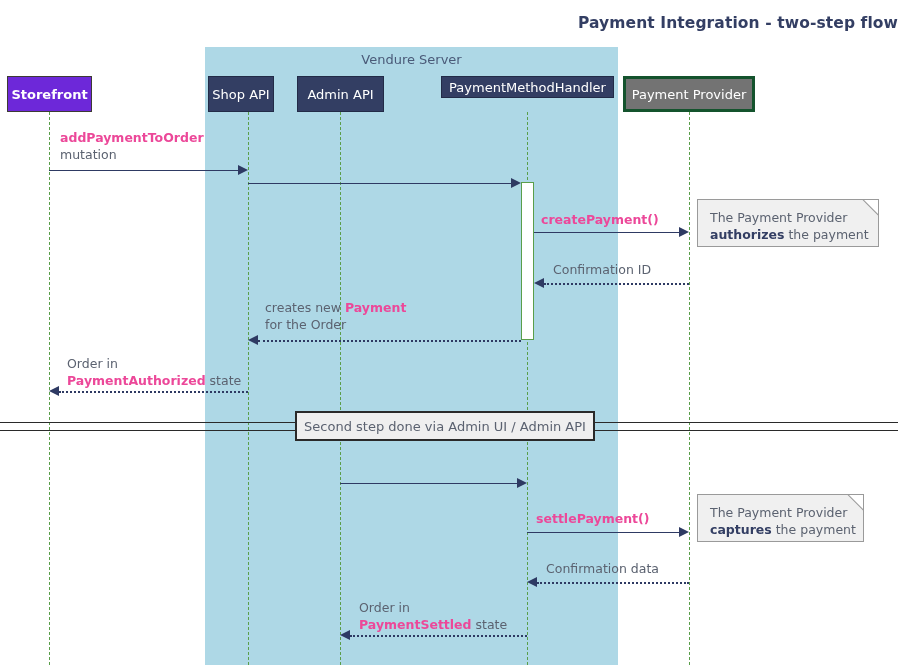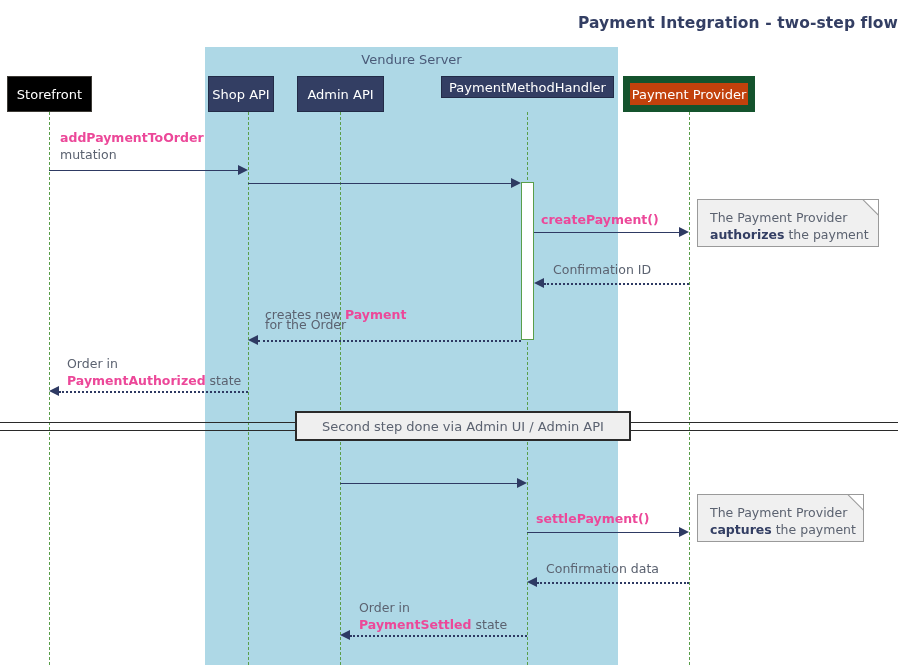--- a/index.html
+++ b/index.html
@@ -55,26 +55,27 @@
     color: #ffffff;
     font-size: 13px;
     line-height: 1;
     white-space: nowrap;
   }
   .participant.dark {
     background: #333e63;
     border: 1px solid #222b47;
   }
   .participant.gray {
-    background: #000000;
+    background: #6d28d9;
     border: 1px solid #3d3a35;
+    font-weight: bold;
   }
   .participant.teal {
-    background: #c2410c;
-    border: 7px solid #14532d;
+    background: #737373;
+    border: 3px solid #14532d;
   }
   
   .activation {
     position: absolute;
     background: #ffffff;
     border: 1px solid #5a9e4a;
     box-sizing: border-box;
   }
   
   .msg-line {
@@ -253,41 +254,41 @@
     <div class="note-fold-edge"></div>
     <div class="note-fold-side"></div>
   </div>
 
   <div class="msg-label" style="left:553px; top:262px;">
     <span>Confirmation ID</span>
   </div>
   <div class="msg-line dotted" style="left:544px; top:283px; width:145px;"></div>
   <div class="arrow-head left" style="left:534px; top:278px;"></div>
 
-  <div class="msg-label" style="left:265px; top:307px;">
+  <div class="msg-label" style="left:265px; top:300px;">
     <span>creates new </span><b>Payment</b>
   </div>
   <div class="msg-label" style="left:265px; top:317px;">
     <span>for the Order</span>
   </div>
   <div class="msg-line dotted" style="left:258px; top:340px; width:263px;"></div>
   <div class="arrow-head left" style="left:248px; top:335px;"></div>
 
   <div class="msg-label" style="left:67px; top:356px;">
     <span>Order in</span>
   </div>
   <div class="msg-label" style="left:67px; top:373px;">
     <b>PaymentAuthorized</b><span> state</span>
   </div>
   <div class="msg-line dotted" style="left:59px; top:391px; width:189px;"></div>
   <div class="arrow-head left" style="left:49px; top:386px;"></div>
 
   <div class="divider-rule" style="left:0px; top:422px; width:898px;"></div>
   <div class="divider-rule" style="left:0px; top:430px; width:898px;"></div>
-  <div class="divider-box" style="left:295px; top:411px; width:336px; height:30px;">
+  <div class="divider-box" style="left:295px; top:411px; width:300px; height:30px;">
     <span>Second step done via Admin UI / Admin API</span>
   </div>
 
   <div class="msg-line" style="left:340px; top:483px; width:177px;"></div>
   <div class="arrow-head right" style="left:517px; top:478px;"></div>
 
   <div class="msg-label" style="left:536px; top:511px;">
     <b>settlePayment()</b>
   </div>
   <div class="msg-line" style="left:527px; top:532px; width:152px;"></div>

